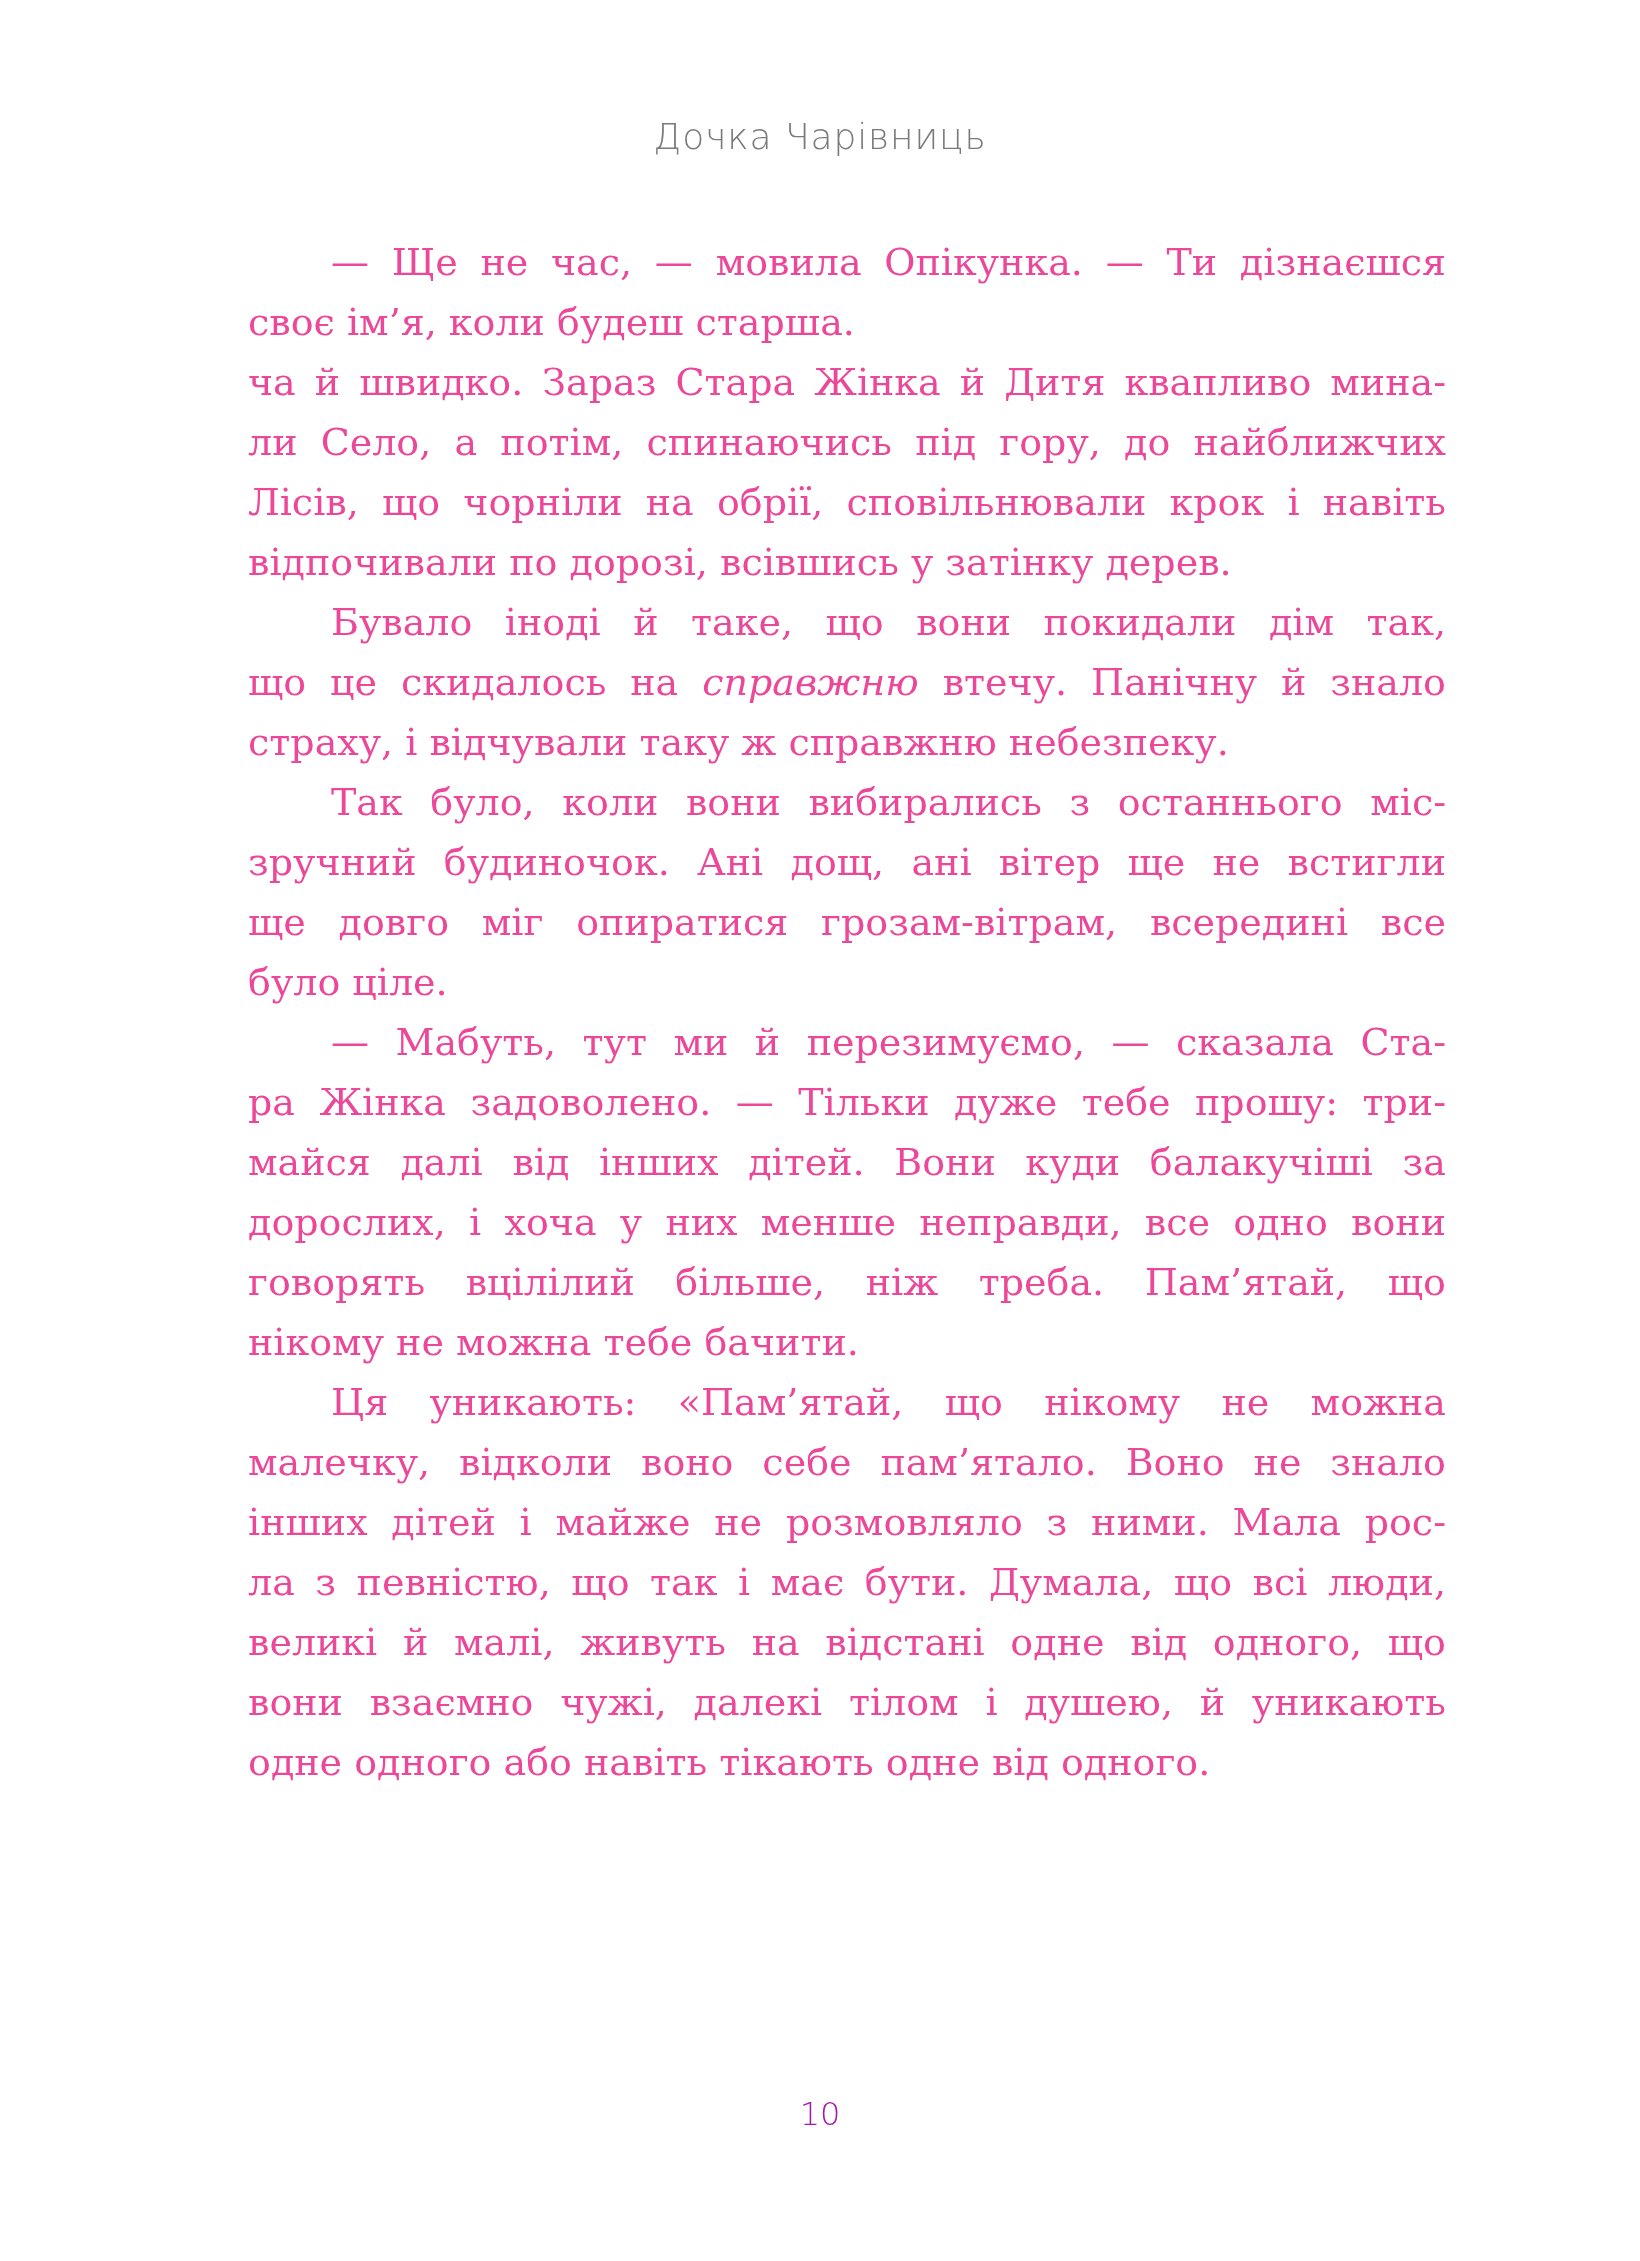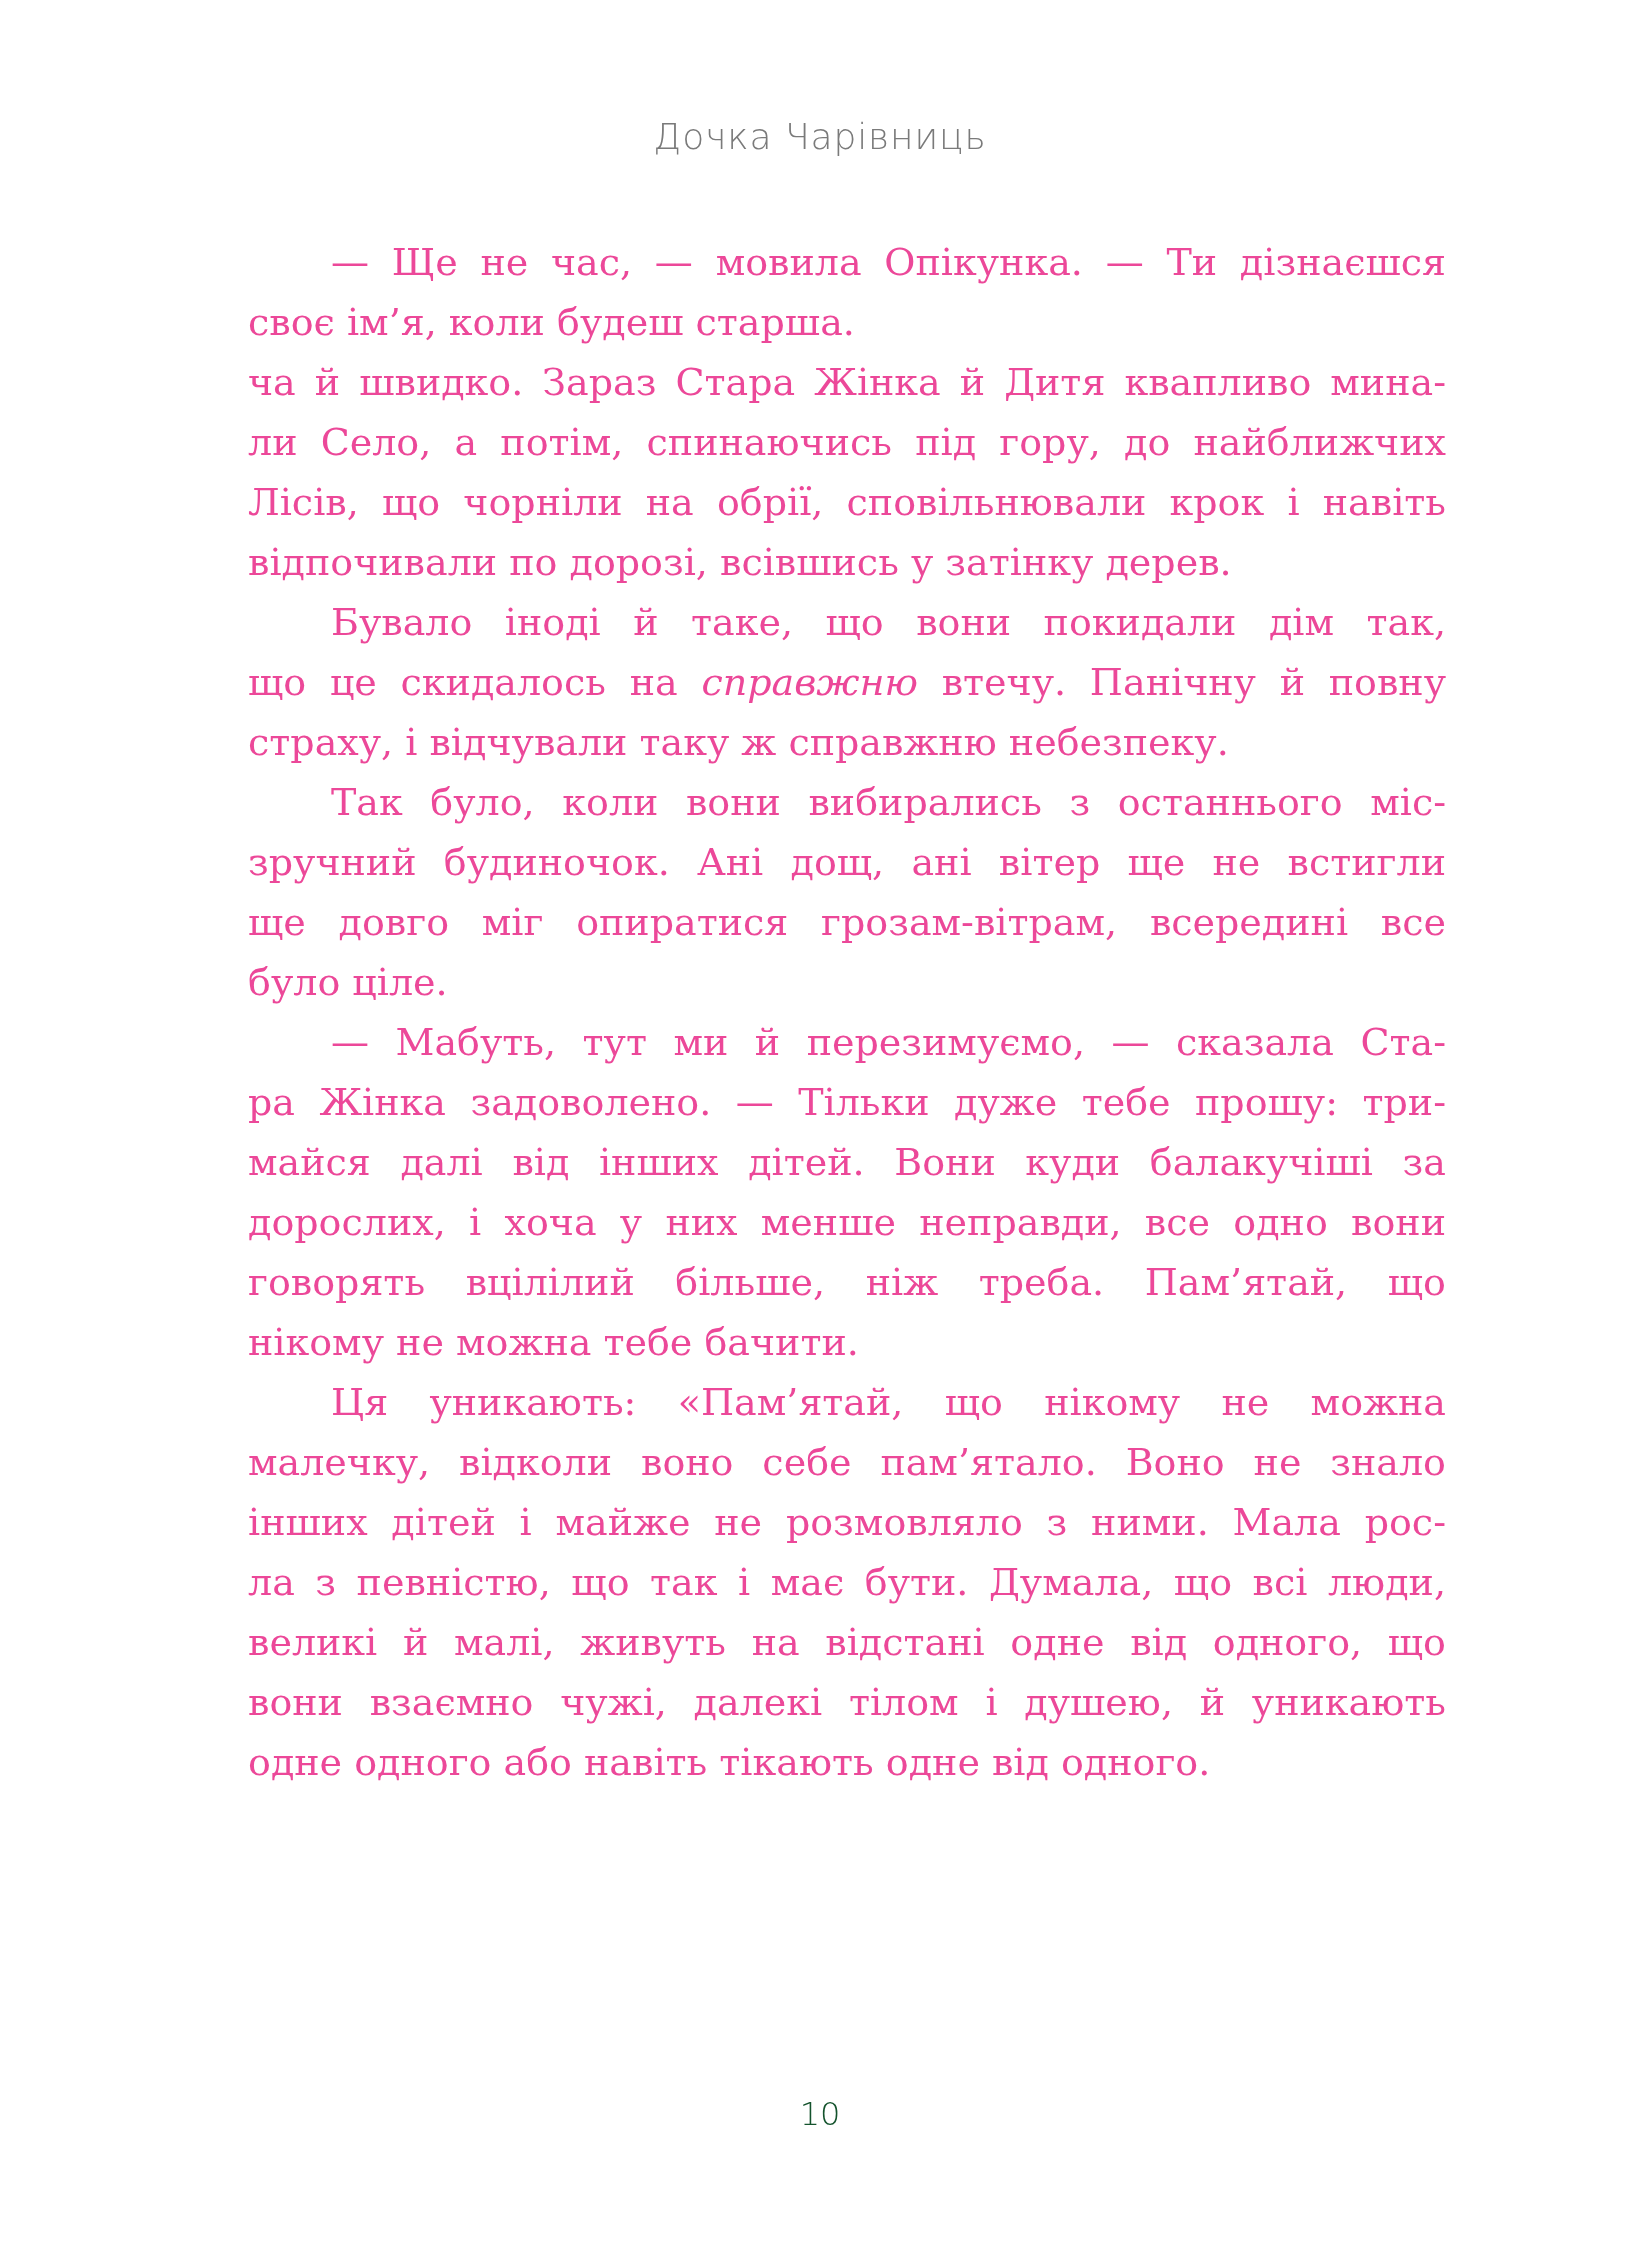--- a/index.html
+++ b/index.html
@@ -17,38 +17,38 @@
   .line {
     height: 60px; line-height: 60px; white-space: nowrap;
     text-align: justify; text-align-last: justify;
     overflow: hidden;
   }
   .line.indent { padding-left: 83px; }
   .line.last { text-align-last: left; }
   .line em { font-style: italic; }
   .page-number {
     position: absolute; top: 2095px; left: 0; width: 1640px; text-align: center;
-    font-family: "DejaVu Sans", sans-serif; font-size: 32px; font-weight: 300; color: #14532d;
+    font-family: "DejaVu Sans", sans-serif; font-size: 32px; font-weight: 300; color: #a21caf;
   }
 </style>
 </head>
 <body>
 
 <div class="page">
   <div class="running-header">Дочка Чарівниць</div>
 
   <div class="body-text">
     <div class="line indent">— Ще не час, — мовила Опікунка. — Ти дізнаєшся</div>
     <div class="line last">своє ім’я, коли будеш старша.</div>
     <div class="line">ча й швидко. Зараз Стара Жінка й Дитя квапливо мина-</div>
     <div class="line">ли Село, а потім, спинаючись під гору, до найближчих</div>
     <div class="line">Лісів, що чорніли на обрії, сповільнювали крок і навіть</div>
     <div class="line last">відпочивали по дорозі, всівшись у затінку дерев.</div>
     <div class="line indent">Бувало іноді й таке, що вони покидали дім так,</div>
-    <div class="line"><span>що це скидалось на </span><em>справжню</em><span> втечу. Панічну й повну</span></div>
+    <div class="line"><span>що це скидалось на </span><em>справжню</em><span> втечу. Панічну й знало</span></div>
     <div class="line last">страху, і відчували таку ж справжню небезпеку.</div>
     <div class="line indent">Так було, коли вони вибирались з останнього міс-</div>
     <div class="line">зручний будиночок. Ані дощ, ані вітер ще не встигли</div>
     <div class="line">ще довго міг опиратися грозам-вітрам, всередині все</div>
     <div class="line last">було ціле.</div>
     <div class="line indent">— Мабуть, тут ми й перезимуємо, — сказала Ста-</div>
     <div class="line">ра Жінка задоволено. — Тільки дуже тебе прошу: три-</div>
     <div class="line">майся далі від інших дітей. Вони куди балакучіші за</div>
     <div class="line">дорослих, і хоча у них менше неправди, все одно вони</div>
     <div class="line">говорять вцілілий більше, ніж треба. Пам’ятай, що</div>

